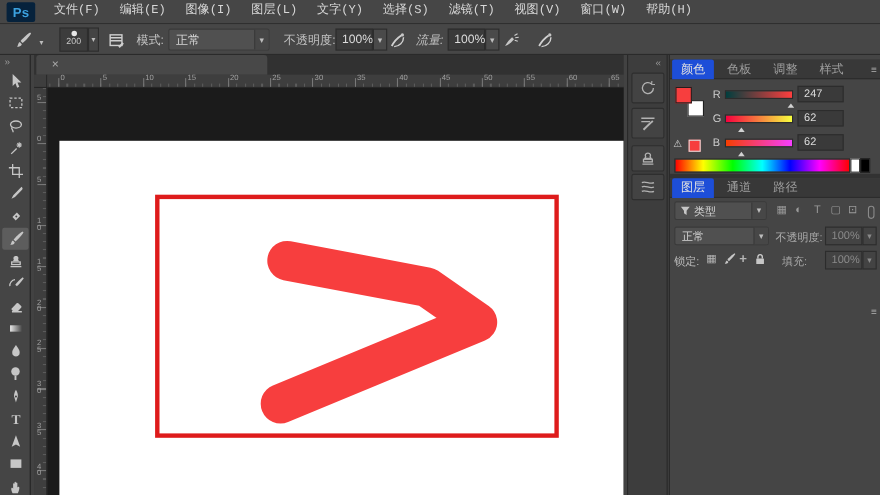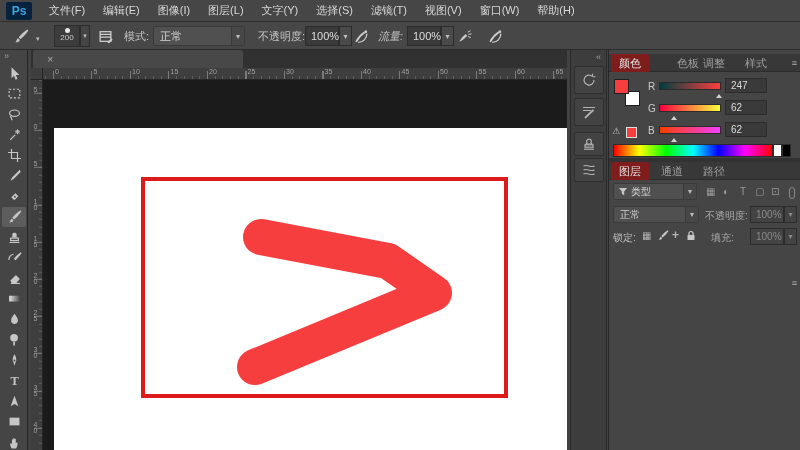--- a/index.html
+++ b/index.html
@@ -3,21 +3,21 @@
 <meta charset="utf-8">
 <style>
   * { margin:0; padding:0; box-sizing:border-box; }
   html,body { width:800px; height:450px; overflow:hidden; background:#333; }
   #app { position:relative; width:800px; height:450px; font-family:"Liberation Sans","DejaVu Sans",sans-serif; color:#d6d6d6; font-size:11px; overflow:hidden; background:#424242; }
   .abs { position:absolute; }
 
   
   .menubar { left:0; top:0; width:800px; height:22px; background:#464646; border-bottom:1px solid #2d2d2d; display:flex; align-items:center; }
   .pslogo { width:26px; height:18px; margin:0 8px 0 6px; background:#06223c; color:#3ca2e0; font-weight:bold; font-size:12px; display:flex; align-items:center; justify-content:center; border-radius:2px; }
-  .menuitem { padding:0 9px; line-height:21px; color:#d8d8d8; cursor:default; }
+  .menuitem { padding:0 9px; line-height:21px; color:#d8d8d8; cursor:default;font-family:Liberation Mono, monospace; }
   .optionsbar { left:0; top:22px; width:800px; height:28px; background:#474747; border-bottom:1px solid #2a2a2a; }
   .optlabel { position:absolute; top:7px; color:#c2c2c2; }
   .combo { position:absolute; background:#505050; border:1px solid #3a3a3a; border-radius:2px; color:#d5d5d5; display:flex; align-items:center; }
   .combo .arr { margin-left:auto; padding:0 4px; color:#bdbdbd; font-size:8px; border-left:1px solid #3a3a3a; align-self:stretch; display:flex; align-items:center; background:#474747;}
   .valbox { position:absolute; background:#3a3a3a; border:1px solid #2c2c2c; color:#dcdcdc; display:flex; align-items:center; padding-left:5px; }
   .arrbtn { position:absolute; width:13px; background:#4a4a4a; border:1px solid #2c2c2c; color:#bdbdbd; font-size:8px; display:flex; align-items:center; justify-content:center; }
   .iconbtn { position:absolute; display:flex; align-items:center; justify-content:center; }
 
   
   .toolbar { left:0; top:50px; width:28px; height:400px; background:#454545; border-right:1px solid #242424; }
@@ -49,21 +49,21 @@
   
   .dockstrip { left:570px; top:50px; width:37px; height:400px; background:#3d3d3d; border-left:1px solid #292929; border-right:1px solid #292929; }
   .dock-collapse { position:absolute; right:5px; top:2px; color:#9a9a9a; font-size:9px; }
   .dockbtn { position:absolute; left:3px; width:30px; background:#434343; border:1px solid #2e2e2e; border-radius:2px; display:flex; align-items:center; justify-content:center; }
   .dockbtn svg { width:16px; height:16px; stroke:#b2b2b2; fill:none; stroke-width:1.2; }
 
   
   .rightpanel { left:608px; top:50px; width:192px; height:400px; background:#454545; border-left:1px solid #272727; }
   .ptabs { position:absolute; left:0; width:192px; height:18px; background:#383838; border-bottom:1px solid #2c2c2c; }
   .ptab { position:absolute; top:0; height:18px; padding:0 8px; line-height:18px; color:#9e9e9e; font-size:11px; }
-  .ptab.active { background:#7f1d1d; color:#e0e0e0; border-radius:2px 2px 0 0; }
+  .ptab.active { background:#1d4ed8; color:#e0e0e0; border-radius:2px 2px 0 0; }
   .pmenu { position:absolute; right:5px; top:4px; color:#b5b5b5; font-size:9px; letter-spacing:-1px; }
   .swatch { position:absolute; border:1px solid #1f1f1f; }
   .ch-label { position:absolute; color:#cccccc; font-size:10px; }
   .track { position:absolute; height:8px; width:62px; border:1px solid #2b2b2b; }
   .marker { position:absolute; width:0; height:0; border:3px solid transparent; border-bottom:4px solid #d2d2d2; transform:translateX(-3px); }
   .spectrum { position:absolute; left:4px; width:160px; height:13px; border:1px solid #2b2b2b;
     background:linear-gradient(90deg,#ff0000 0%,#ffff00 16%,#00ff00 33%,#00ffff 50%,#0000ff 66%,#ff00ff 83%,#ff0000 100%); }
   .lp-label { position:absolute; color:#a9a9a9; font-size:10px; }
   .gray { color:#8a8a8a !important; }
   .layerrow { position:absolute; left:0; top:196px; width:192px; height:26px; background:#4c5a69; display:flex; align-items:center; }
@@ -338,21 +338,21 @@
       <svg viewBox="0 0 16 16">
           <path d="M2.5 4 c3 -2 7.5 2 11 0 M2.5 8 c3 -2 7.5 2 11 0 M2.5 12 c3 -2 7.5 2 11 0"></path>
         </svg>
     </div>
   </div>
 
   <div class="abs rightpanel">
 
     <div class="ptabs" style="top:4px;">
       <div class="ptab active" style="left:2px;">颜色</div>
-      <div class="ptab" style="left:60px;">色板</div>
+      <div class="ptab" style="left:44px;">色板</div>
       <div class="ptab" style="left:86px;">调整</div>
       <div class="ptab" style="left:128px;">样式</div>
       <div class="pmenu">≡</div>
     </div>
 
     <div class="swatch" style="left:16px;top:41px;width:15px;height:15px;background:#ffffff;"></div>
     <div class="swatch" style="left: 5px; top: 29px; width: 15px; height: 15px; background: rgb(247, 62, 62);" id="fgSwatch"></div>
 
     <div class="ch-row">
       <span class="ch-label" style="left:39px;top:31px;">R</span>

